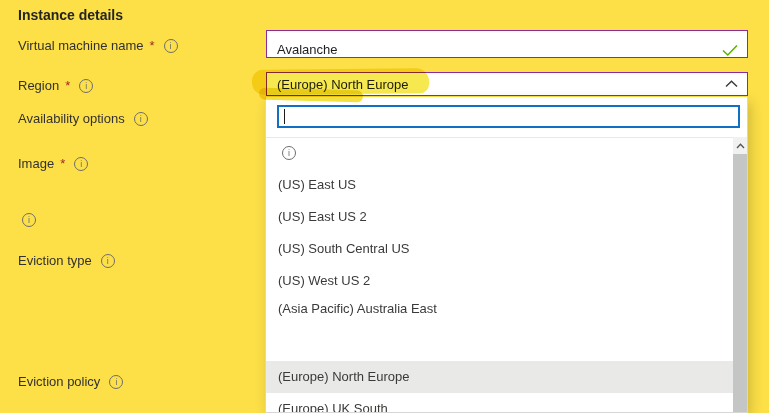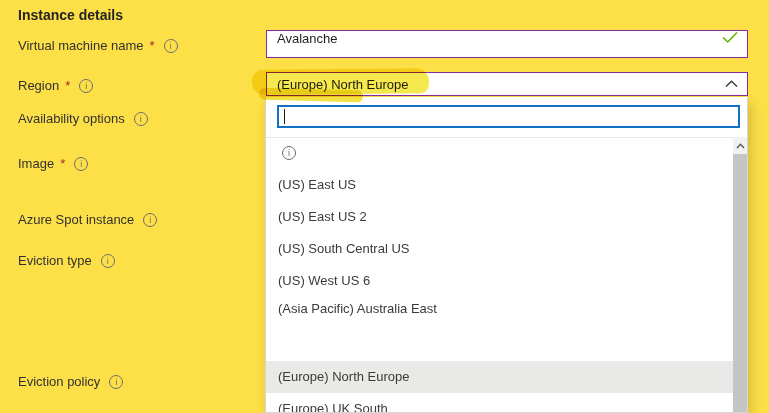--- a/index.html
+++ b/index.html
@@ -11,21 +11,21 @@
   .section-title { position:absolute; left:18px; top:7px; font-size:14px; font-weight:700; color:#242424; }
   .label-row { position:absolute; left:18px; display:flex; align-items:flex-end; gap:5px;
     font-size:13px; color:#323130; white-space:nowrap; height:16px; }
   .req { color:#A4262C; font-size:13px; margin-left:1px; }
   .info { display:inline-flex; align-items:center; justify-content:center;
     width:14px; height:14px; border:1px solid #6f6e6d; border-radius:50%;
     font-size:9px; color:#6f6e6d; margin-left:4px; flex:0 0 auto; }
 
   
   .vm-field { position:absolute; left:266px; top:30px; width:482px; height:28px;
-    border:1px solid #8B2BA2; background:#fff; display:flex; align-items:flex-start; z-index:2; }
+    border:1px solid #8B2BA2; background:#fff; display:flex; align-items:flex-end; z-index:2; }
   .vm-field .val { font-size:13px; color:#1f1e1d; padding-left:10px; flex:1; }
   .vm-field .check { margin-right:9px; display:flex; }
 
   .region-field { position:absolute; left:266px; top:72px; width:482px; height:24px;
     border:1px solid #8B2BA2; background:#fff; display:flex; align-items:center; z-index:2; }
   .region-field .val { font-size:13px; color:#1f1e1d; padding-left:10px; flex:1; position:relative; z-index:2; }
   .region-field .chev { margin-right:9px; display:flex; }
 
   
   .hl { position:absolute; pointer-events:none; z-index:6; }
@@ -76,21 +76,20 @@
   <div class="label-row" style="top:110px">
     <span>Availability options</span>
     <span class="info">i</span>
   </div>
   <div class="label-row" style="top:155px">
     <span>Image</span>
     <span class="req">*</span>
     <span class="info">i</span>
   </div>
   <div class="label-row" style="top:211px">
-    <span>Azure Spot instance</span>
     <span class="info">i</span>
   </div>
   <div class="label-row" style="top:252px">
     <span>Eviction type</span>
     <span class="info">i</span>
   </div>
   <div class="label-row" style="top:373px">
     <span>Eviction policy</span>
     <span class="info">i</span>
   </div>
@@ -120,21 +119,21 @@
     </div>
     <div class="list-divider"></div>
 
     <div class="opt-header" style="top:40px">
       <span class="info">i</span>
     </div>
 
     <div class="opt" style="top:72px">(US) East US</div>
     <div class="opt" style="top:104px">(US) East US 2</div>
     <div class="opt" style="top:136px">(US) South Central US</div>
-    <div class="opt" style="top:168px">(US) West US 6</div>
+    <div class="opt" style="top:168px">(US) West US 2</div>
     <div class="opt" style="top:196px">(Asia Pacific) Australia East</div>
     <div class="opt sel" style="top:264px">(Europe) North Europe</div>
     <div class="opt" style="top:296px">(Europe) UK South</div>
 
     <div class="scrollbar">
       <div class="sb-btn">
         <svg width="9" height="6" viewBox="0 0 9 6">
             <polyline points="1,5 4.5,1.2 8,5" stroke="#555" stroke-width="1.3" fill="none"></polyline>
           </svg>
       </div>

